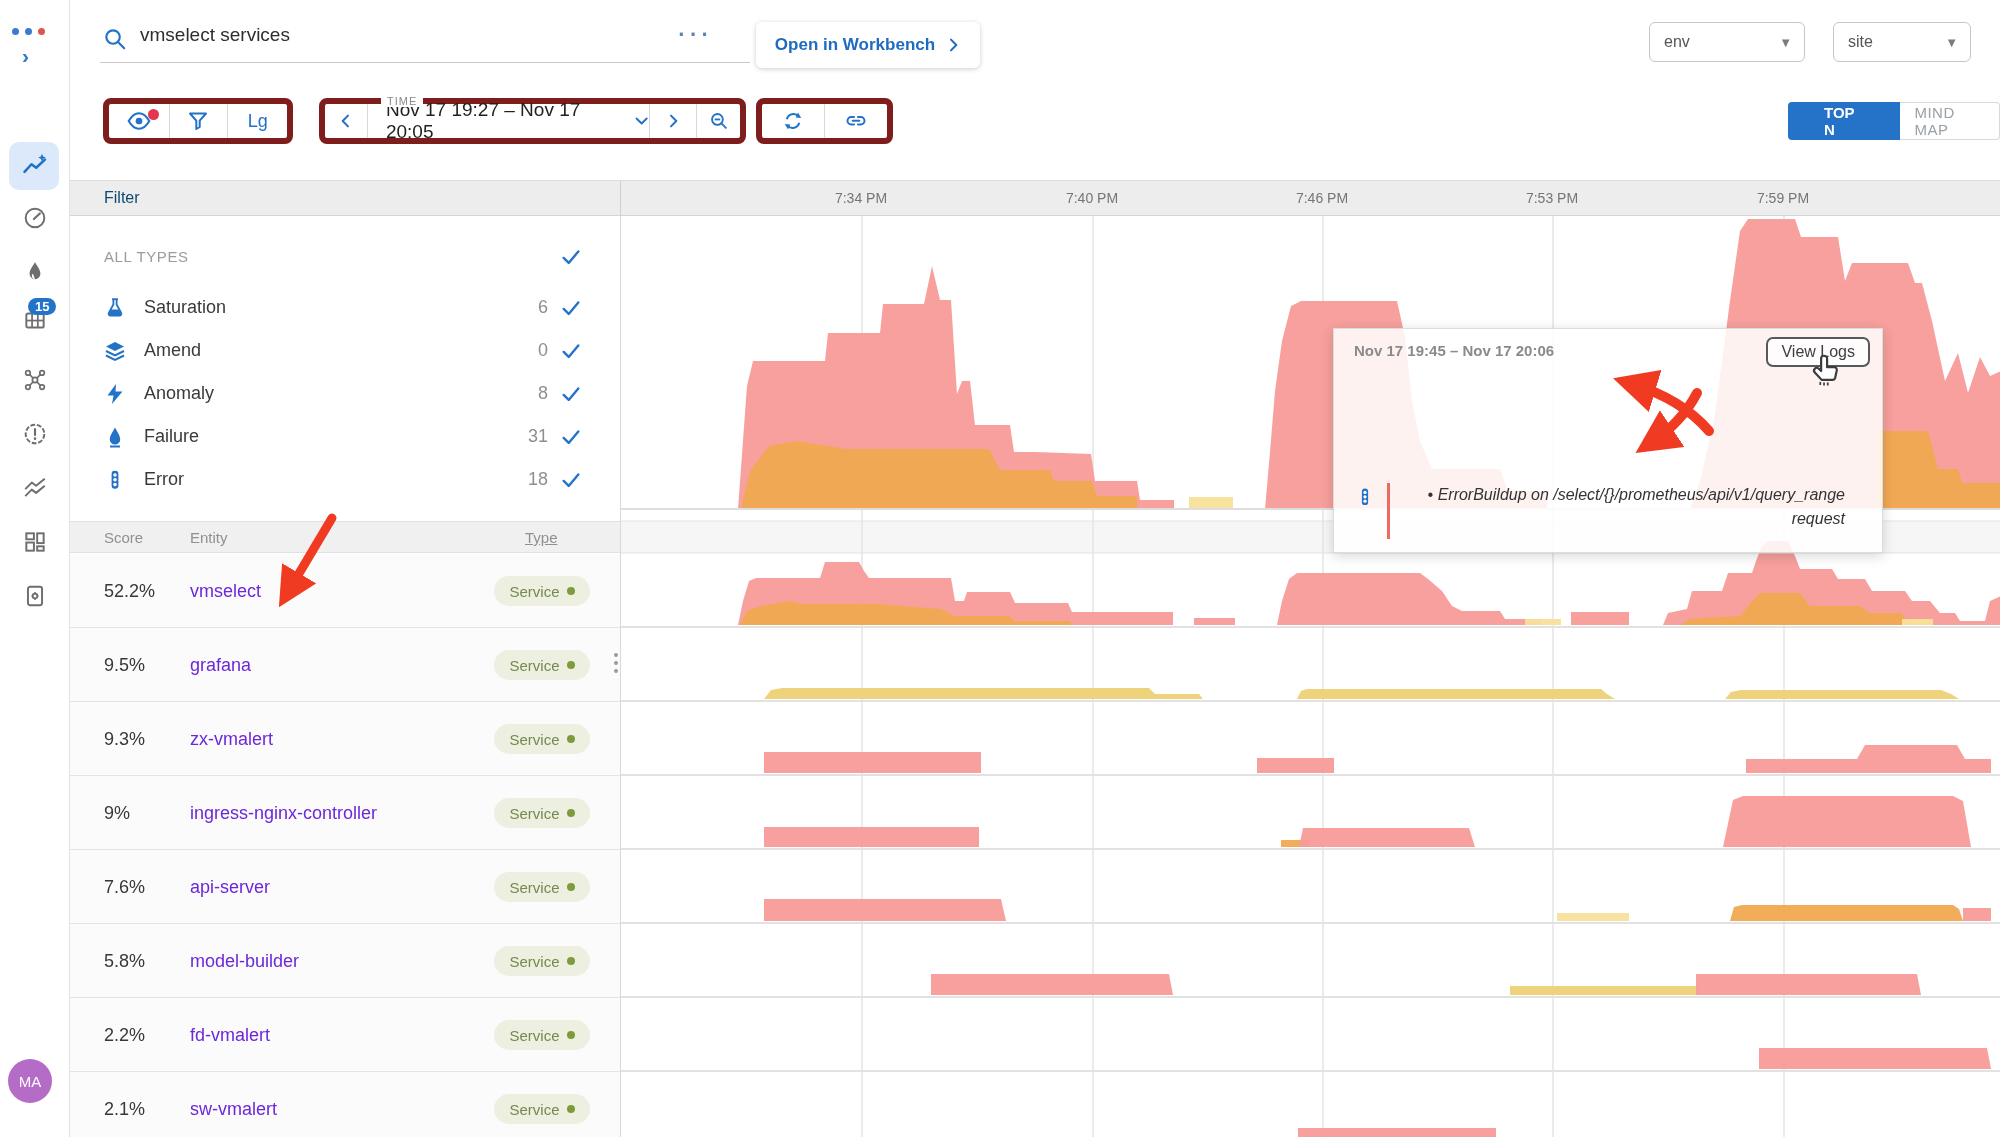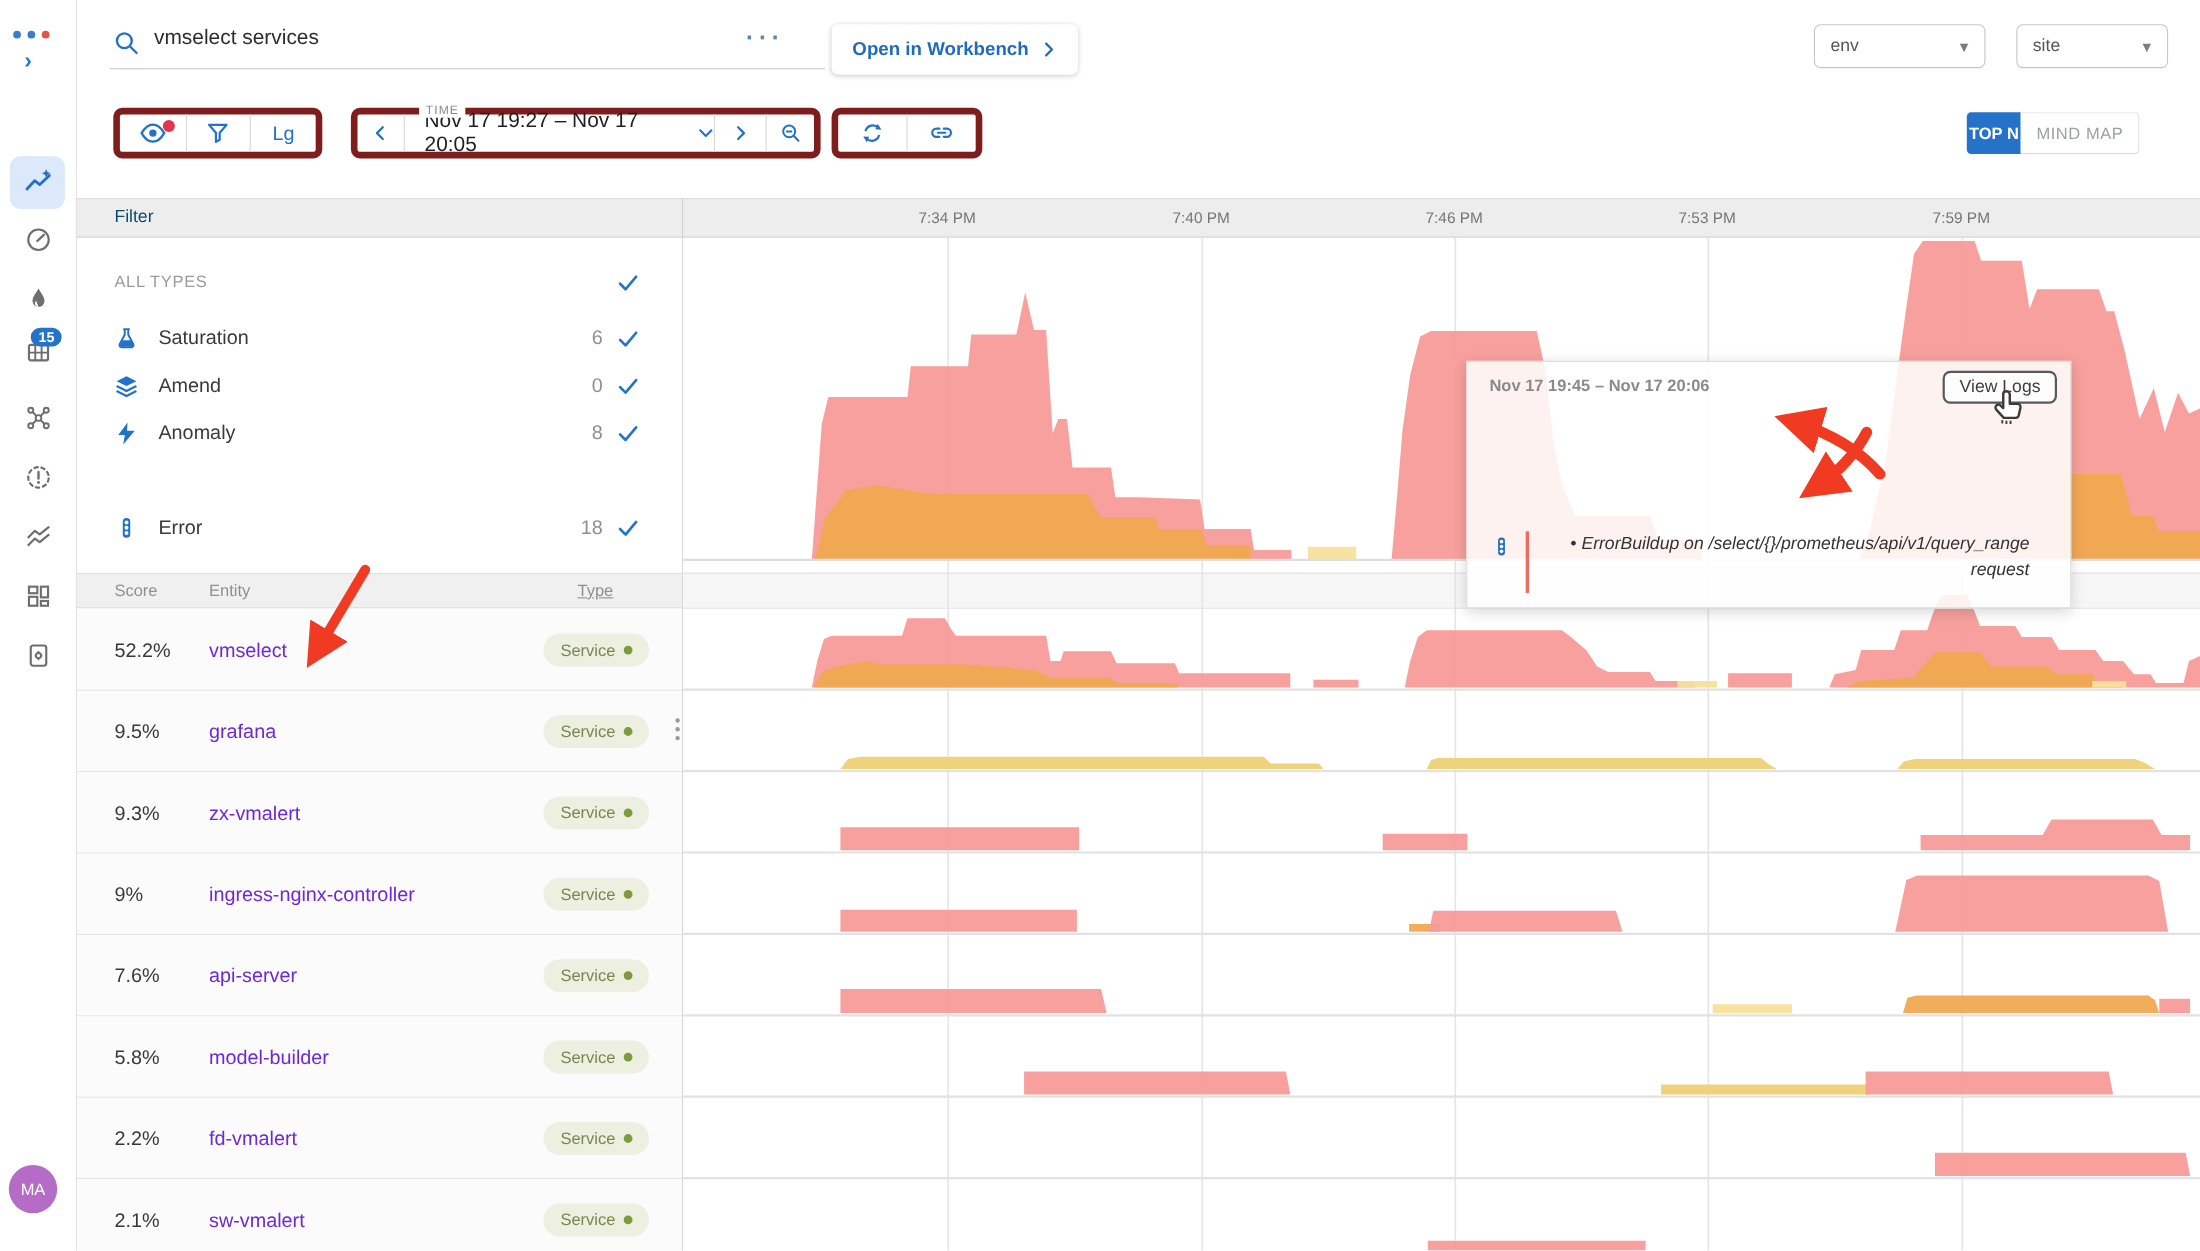--- a/index.html
+++ b/index.html
@@ -29,21 +29,21 @@
 
   
   .btn-group { position:absolute; top:98px; height:46px; background:#fff; border:6px solid #7f1d1d; border-radius:8px; display:flex; }
   .btn-cell { display:flex; align-items:center; justify-content:center; border-right:1px solid #d8d8d8; cursor:pointer; position:relative; }
   .btn-cell:last-child { border-right:none;justify-content:center; }
   .lg-label { color:#2272c8; font-size:18px; }
   .eye-badge { position:absolute; right:10px; top:5px; width:11px; height:11px; border-radius:50%; background:#e5354d; }
   .time-legend { position:absolute; left:56px; top:-9px; background:#fff; padding:0 6px; font-size:11px; letter-spacing:1px; color:#8a8a8a; z-index:2; }
   .time-value { font-size:19px; color:#1f1f1f; margin-right:12px; }
   .topn-wrap { position:absolute; left:1788px; top:102px; height:38px; display:flex; z-index:5; }
-  .topn { background:#2473c8; color:#fff; font-size:15px; font-weight:bold; border-radius:4px 0 0 4px; display:flex; align-items:center; padding:0 2px; cursor:pointer; }
+  .topn { background:#2473c8; color:#fff; font-size:15px; font-weight:bold; border-radius:4px 0 0 4px; display:flex; align-items:center; padding:0 36px; cursor:pointer; }
   .mindmap { background:#fff; color:#9aa0a6; font-size:15px; border:1px solid #d9d9d9; border-left:none; border-radius:0 4px 4px 0; display:flex; align-items:center; padding:0 14px; cursor:pointer; letter-spacing:.5px; }
 
   
   .strip { position:absolute; left:70px; top:180px; width:1930px; height:36px; background:#ededed; border-top:1px solid #dcdcdc; border-bottom:1px solid #d5d5d5; z-index:5; }
   .strip-divider { position:absolute; left:550px; top:0; width:1px; height:36px; background:#d0d0d0; }
   .strip-filter { position:absolute; left:34px; top:8px; font-size:16px; color:#0c4a6e; }
   .time-tick { position:absolute; top:9px; transform:translateX(-50%); font-size:14px; color:#757575; white-space:nowrap; }
 
   
   .left-panel { position:absolute; left:70px; top:217px; width:550px; height:920px; background:#fff; z-index:4; }
@@ -328,20 +328,33 @@
           <polygon points="13,2 4.5,13.5 10.5,13.5 9,22 19.5,9.5 12.5,9.5" fill="#2272c8"></polygon>
         </svg>
       </span>
       <span class="ftr-label">Anomaly</span>
       <span class="ftr-count">8</span>
       <svg class="ftr-check" viewBox="0 0 24 24">
           <polyline points="4,13 9.5,18.5 20,6" fill="none" stroke="#2373c9" stroke-width="2.6" stroke-linecap="round" stroke-linejoin="round"></polyline>
         </svg>
     </div>
 
+    <div class="ftr-row" style="top:198px;">
+      <span class="ftr-icon">
+        <svg width="24" height="24" viewBox="0 0 24 24">
+          <path d="M12 2.5 C9 8 6.8 11 6.8 14.4 a5.2 5.2 0 0 0 10.4 0 C17.2 11 15 8 12 2.5 z" fill="#2272c8"></path>
+          <line x1="7" y1="21.5" x2="17" y2="21.5" stroke="#2272c8" stroke-width="2"></line>
+        </svg>
+      </span>
+      <span class="ftr-label">Failure</span>
+      <span class="ftr-count">31</span>
+      <svg class="ftr-check" viewBox="0 0 24 24">
+          <polyline points="4,13 9.5,18.5 20,6" fill="none" stroke="#2373c9" stroke-width="2.6" stroke-linecap="round" stroke-linejoin="round"></polyline>
+        </svg>
+    </div>
 
     <div class="ftr-row" style="top:241px;">
       <span class="ftr-icon">
         <svg width="24" height="24" viewBox="0 0 24 24">
           <rect x="8.6" y="2.8" width="6.8" height="18" rx="3.2" fill="#2272c8"></rect>
           <circle cx="12" cy="7" r="1.8" fill="#fff"></circle>
             <circle cx="12" cy="11.8" r="1.8" fill="#fff"></circle>
             <circle cx="12" cy="16.6" r="1.8" fill="#fff"></circle>
         </svg>
       </span>

